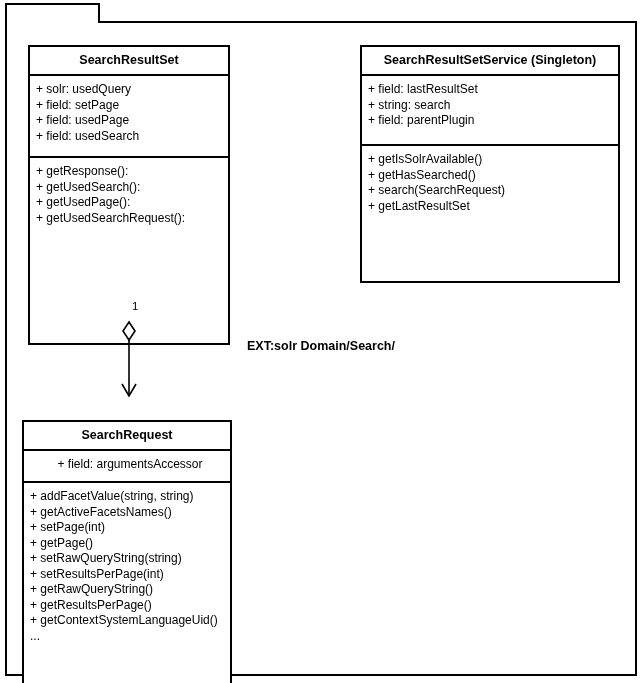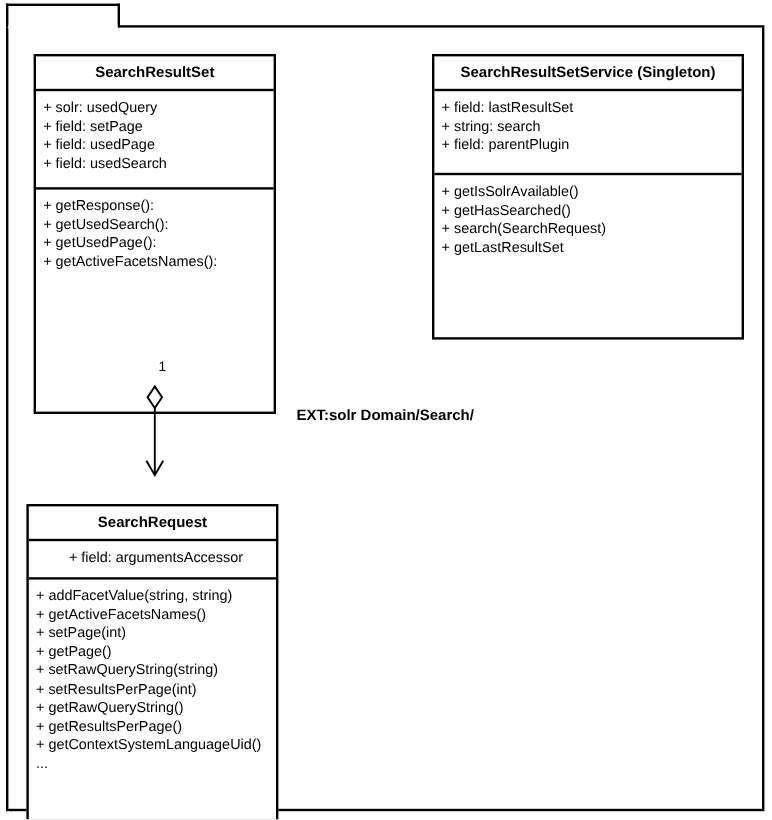--- a/index.html
+++ b/index.html
@@ -138,21 +138,21 @@
     <div class="uml-compartment fields-comp">
       <div class="row">+ solr: usedQuery</div>
       <div class="row">+ field: setPage</div>
       <div class="row">+ field: usedPage</div>
       <div class="row">+ field: usedSearch</div>
     </div>
     <div class="uml-compartment methods-comp divider">
       <div class="row">+ getResponse():</div>
       <div class="row">+ getUsedSearch():</div>
       <div class="row">+ getUsedPage():</div>
-      <div class="row">+ getActiveFacetsNames():</div>
+      <div class="row">+ getUsedSearchRequest():</div>
     </div>
   </div>
 
   <div class="uml-class" id="class-service">
     <div class="uml-title">SearchResultSetService (Singleton)</div>
     <div class="uml-compartment fields-comp">
       <div class="row">+ field: lastResultSet</div>
       <div class="row">+ string: search</div>
       <div class="row">+ field: parentPlugin</div>
     </div>

